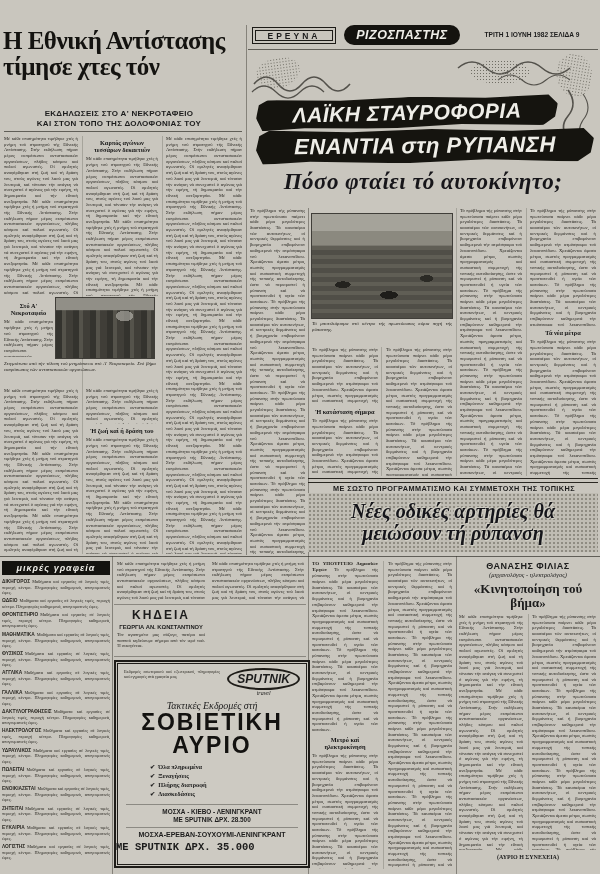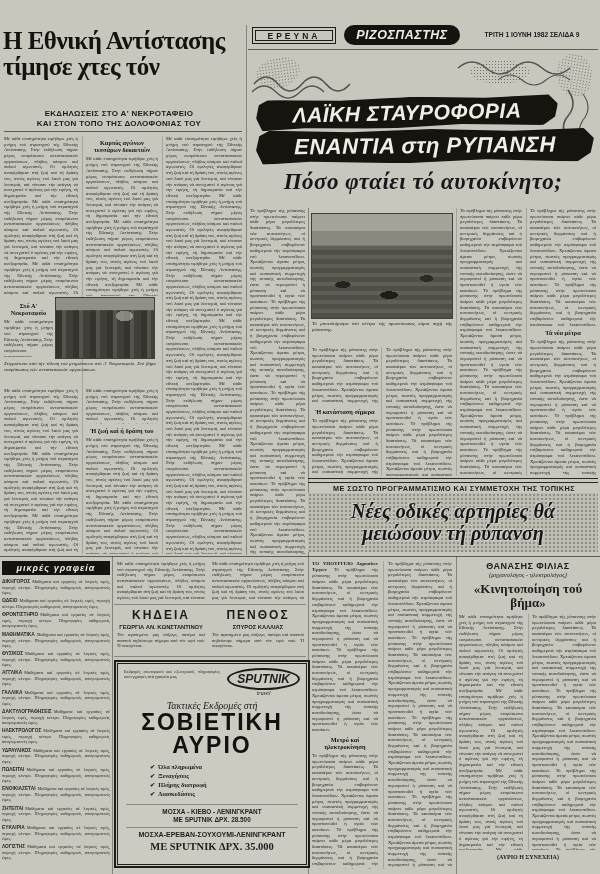--- a/index.html
+++ b/index.html
@@ -220,25 +220,20 @@
   <div class="abs body-text" style="left:212px;top:561px;width:92px;height:40px;">
     <span>Μέ κάθε επισημότητα τιμήθηκε χτές ή μνήμη τού στρατηγού τής Εθνικής Αντίστασης. Στήν εκδήλωση πήραν μέρος εκπρόσωποι αντιστασιακών οργανώσεων, πλήθος κόσμου καί παλιοί αγωνιστές. Οί ομιλητές αναφέρθηκαν στή ζωή καί τή δράση του, στούς αγώνες τού λαού μας γιά λευτεριά, καί τόνισαν τήν ανάγκη νά συνεχιστεί ό αγώνας γιά τήν ειρήνη, τή δημοκρατία καί τήν εθνική ανεξαρτησία.</span>
   </div>
   <div class="hrule" style="left:114px;top:604px;width:192px;opacity:.6;"></div>
 
   <div class="abs" style="left:117px;top:608px;width:88px;height:44px;overflow:hidden;">
     <div class="notice-head">ΚΗΔΕΙΑ</div>
     <div class="name-line">ΓΕΩΡΓΙΑ ΑΝ. ΚΩΝΣΤΑΝΤΙΝΟΥ</div>
     <div class="body-text">Τόν αγαπημένο μας σύζυγο, πατέρα καί παππού κηδεύουμε σήμερα από τόν ιερό ναό. Ή οικογένεια.</div>
   </div>
-  <div class="abs" style="left:212px;top:608px;width:92px;height:44px;overflow:hidden;">
-    <div class="notice-head">ΠΕΝΘΟΣ</div>
-    <div class="name-line">ΣΠΥΡΟΣ ΚΑΛΛΙΑΣ</div>
-    <div class="body-text">Τόν αγαπημένο μας σύζυγο, πατέρα καί παππού κηδεύουμε σήμερα από τόν ιερό ναό. Ή οικογένεια.</div>
-  </div>
   <div class="hrule" style="left:114px;top:656px;width:192px;opacity:.6;"></div>
 
   <div class="abs sput-box" style="left:114px;top:660px;width:192px;height:204px;">
     <div style="position:absolute;left:8px;top:7px;width:96px;" class="body-text-sm">
       <span>Εκδρομές εσωτερικού καί εξωτερικού, πληροφορίες καί εγγραφές στά γραφεία μας.</span>
     </div>
     <div style="position:absolute;right:8px;top:6px;text-align:center;">
       <div style="border:2px solid #1e1c18;border-radius:50%;padding:2px 8px;font-family:'Liberation Sans',sans-serif;font-weight:bold;font-style:italic;font-size:12px;">SPUTNIK</div>
       <div style="font-size:6px;font-style:italic;">travel</div>
     </div>
@@ -249,16 +244,16 @@
       <div class="feature"><span class="check">✔</span><span>Όλα πληρωμένα</span></div>
       <div class="feature"><span class="check">✔</span><span>Ξεναγήσεις</span></div>
       <div class="feature"><span class="check">✔</span><span>Πλήρης διατροφή</span></div>
       <div class="feature"><span class="check">✔</span><span>Διασκεδάσεις</span></div>
     </div>
     <div class="hrule" style="left:10px;top:142px;width:172px;opacity:.6;"></div>
     <div style="position:absolute;left:0;top:146px;width:100%;text-align:center;font-weight:bold;font-size:6.4px;font-family:'Liberation Sans',sans-serif;">ΜΟΣΧΑ - ΚΙΕΒΟ - ΛΕΝΙΝΓΚΡΑΝΤ</div>
     <div style="position:absolute;left:0;top:154px;width:100%;text-align:center;font-weight:bold;font-size:6.4px;font-family:'Liberation Sans',sans-serif;">ΜΕ SPUTNIK ΔΡΧ. 28.500</div>
     <div class="hrule" style="left:10px;top:165px;width:172px;opacity:.6;"></div>
     <div style="position:absolute;left:0;top:169px;width:100%;text-align:center;font-weight:bold;font-size:7px;font-family:'Liberation Sans',sans-serif;">ΜΟΣΧΑ-ΕΡΕΒΑΝ-ΣΟΥΧΟΥΜΙ-ΛΕΝΙΝΓΚΡΑΝΤ</div>
-    <div style="position:absolute;left:0;top:179px;width:100%;text-align:center;font-weight:bold;font-size:10.5px;font-family:Liberation Serif, serif;">ΜΕ SPUTNIK ΔΡΧ. 35.000</div>
+    <div style="position:absolute;left:0;top:179px;width:100%;font-weight:bold;font-size:10.5px;font-family:Liberation Mono, monospace;">ΜΕ SPUTNIK ΔΡΧ. 35.000</div>
   </div>
 
 </div>
 
 </body></html>

